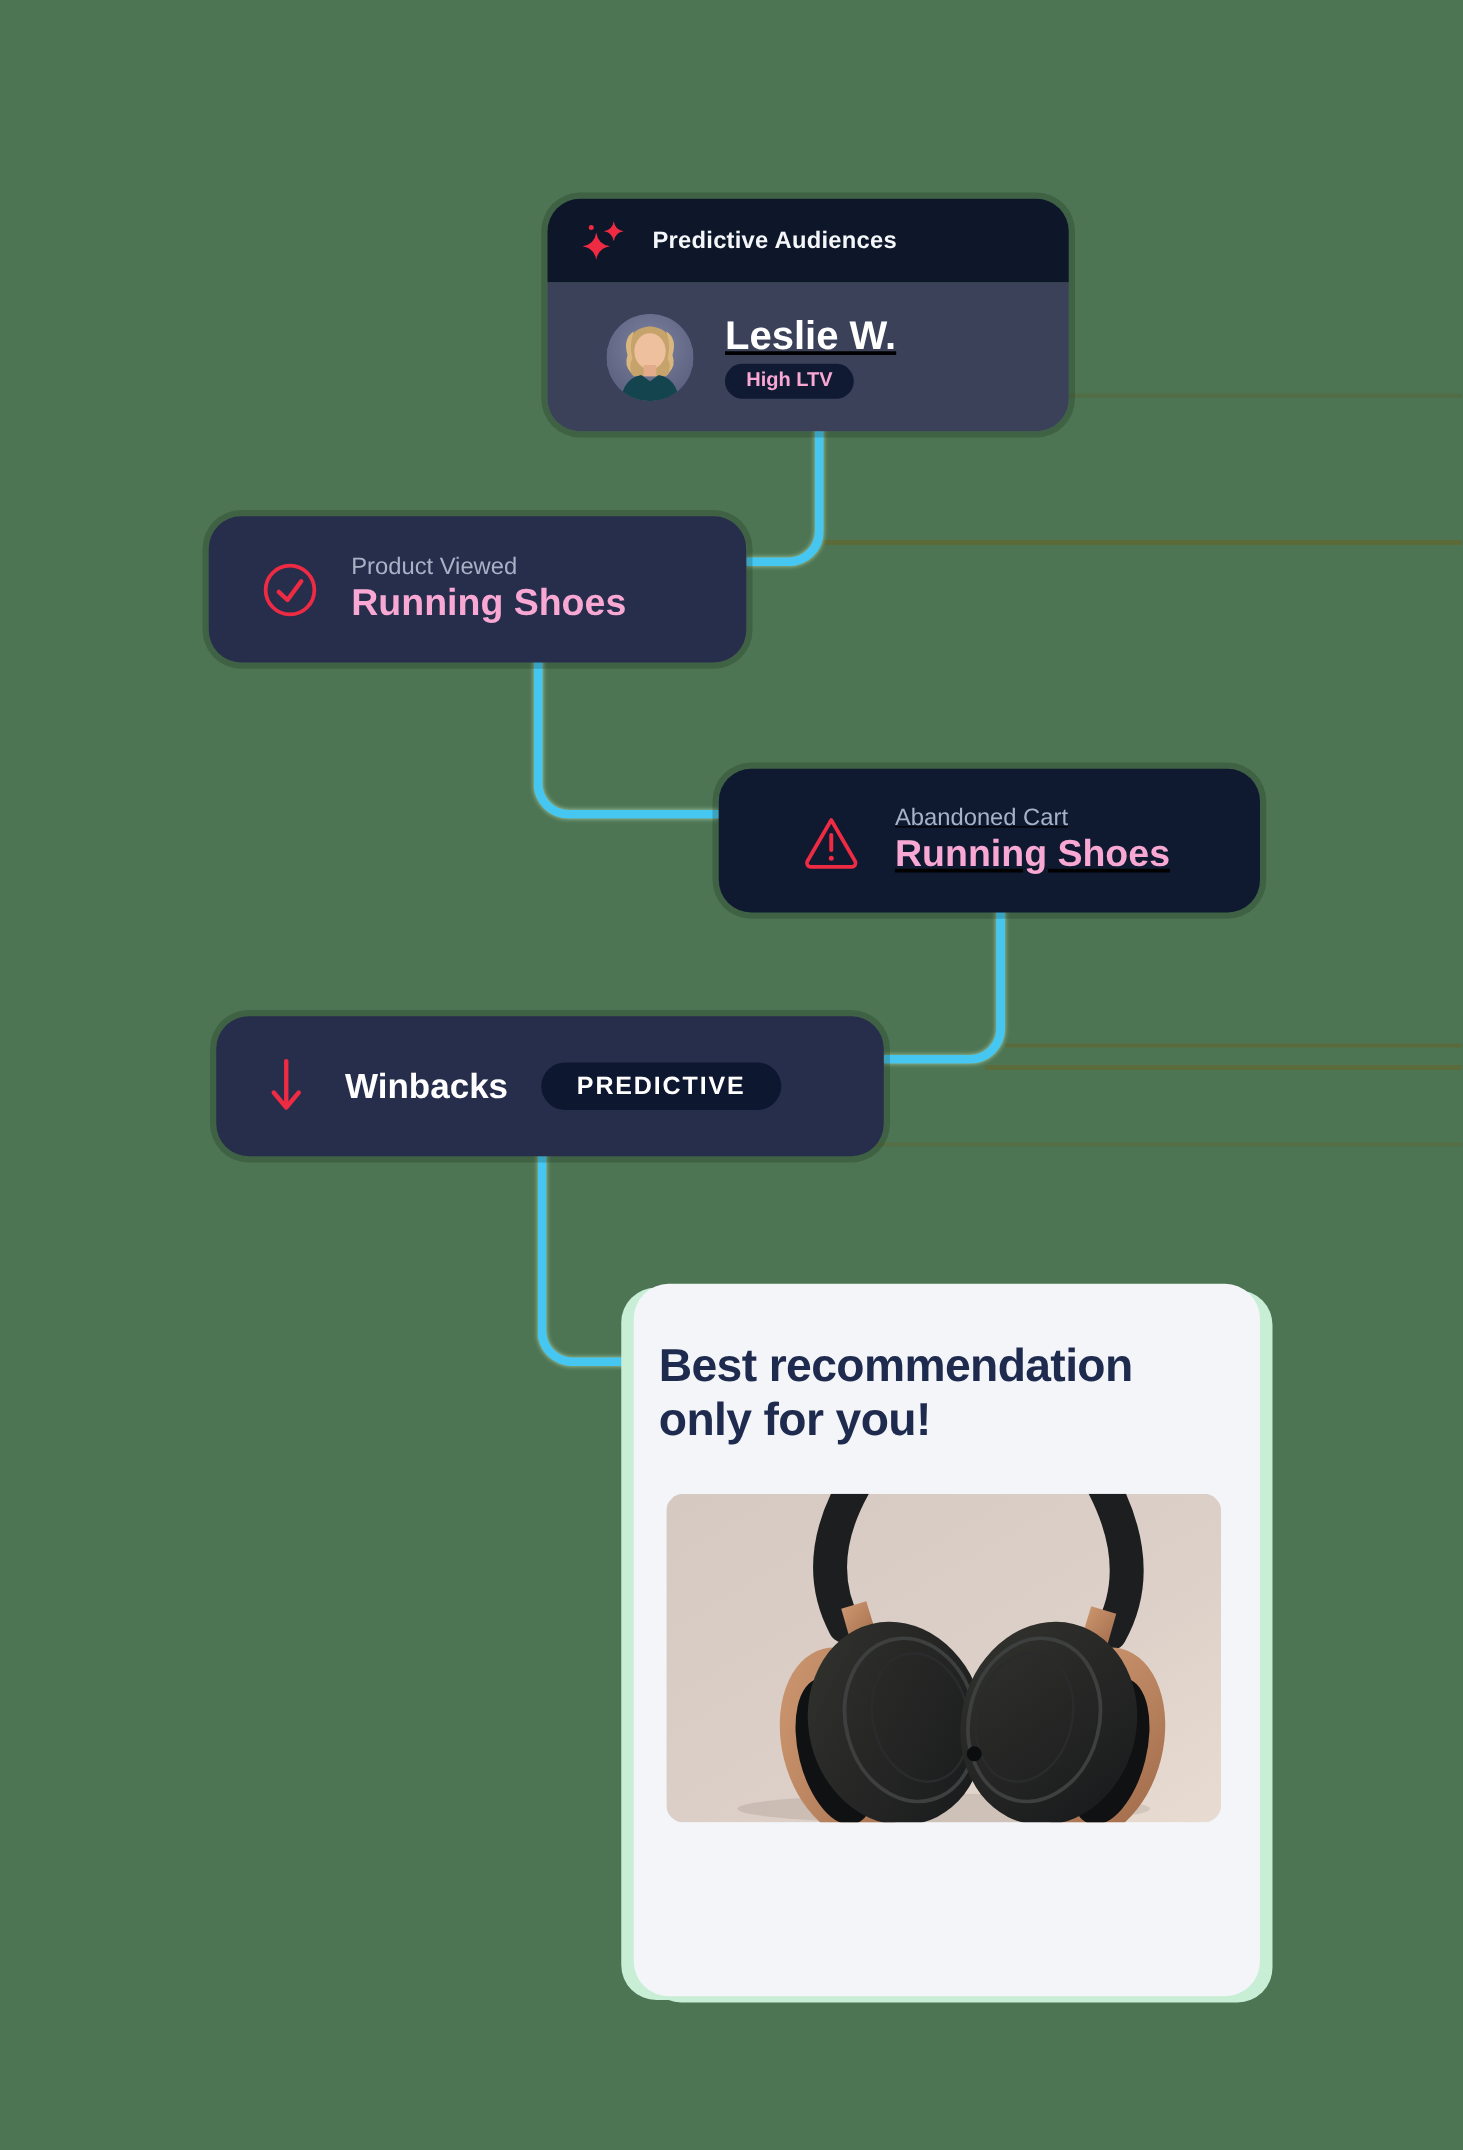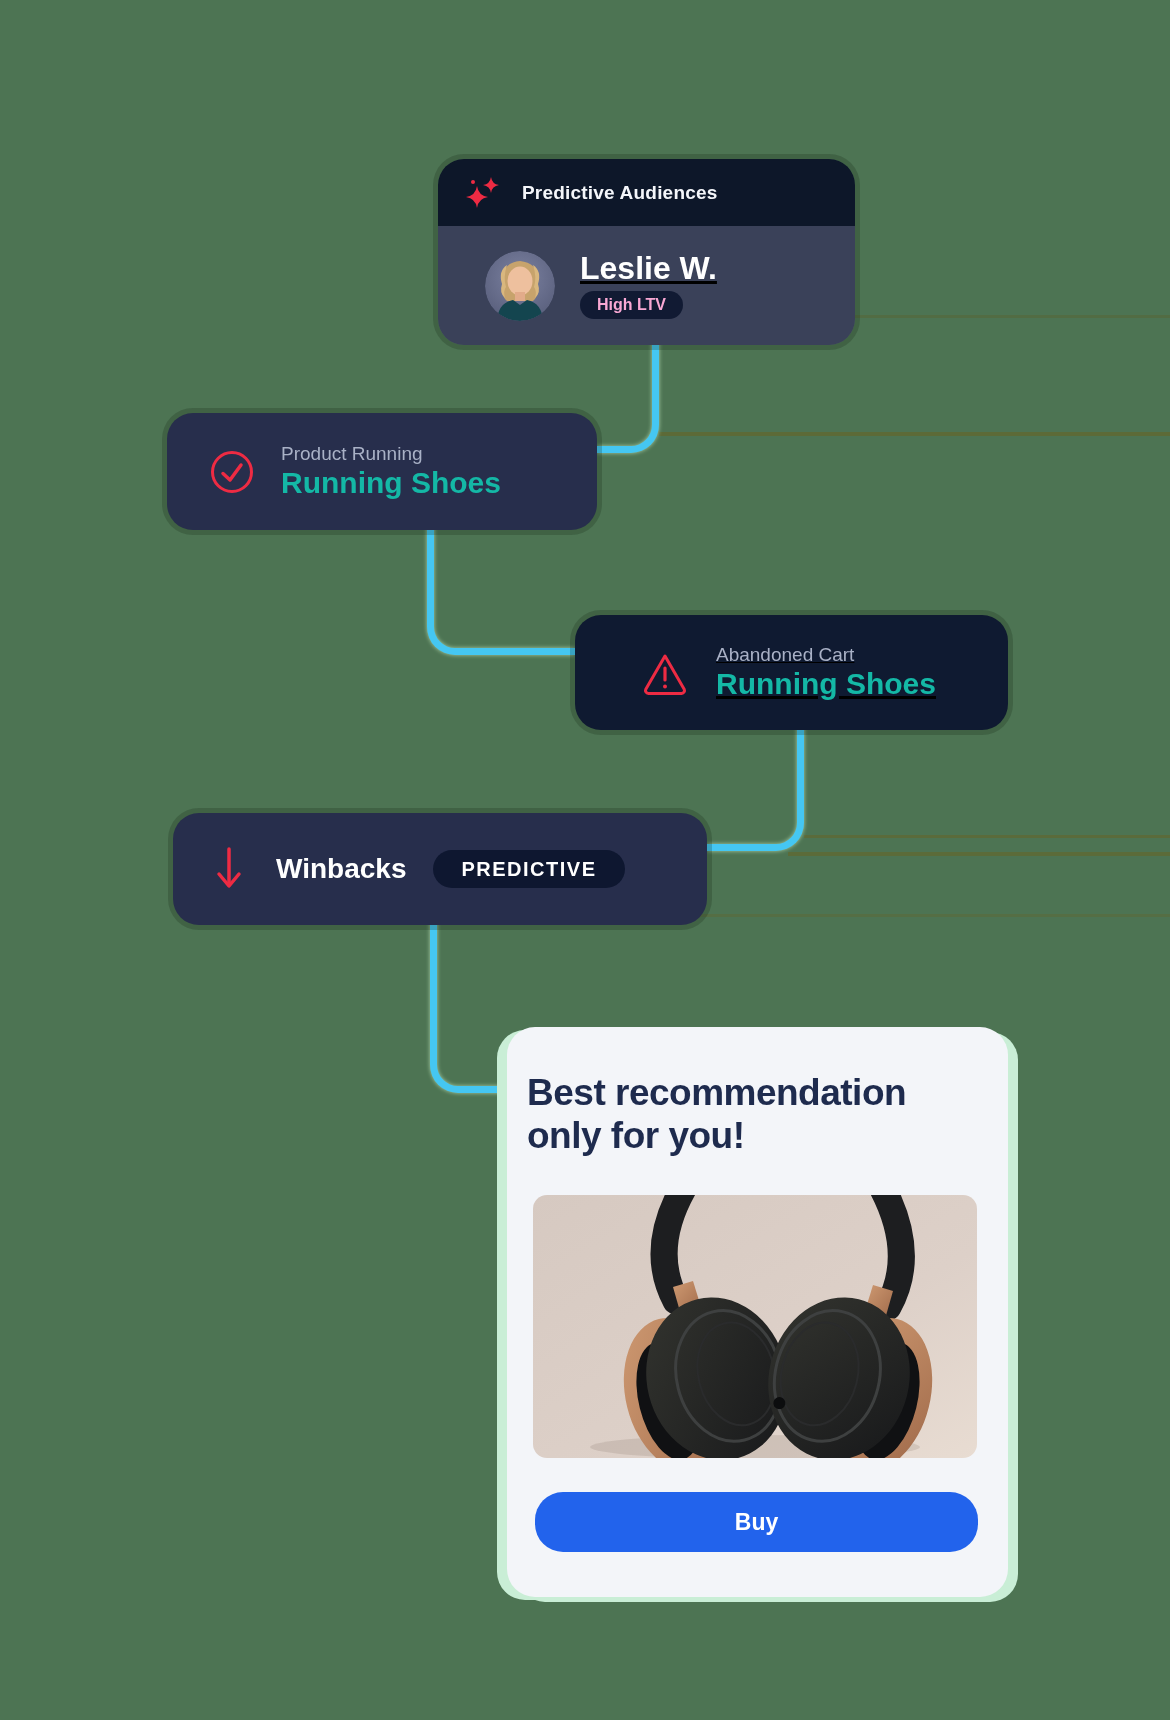--- a/index.html
+++ b/index.html
@@ -22,21 +22,21 @@
   .aud-name{color:#fff;font-size:32px;font-weight:700;line-height:1.05;}
   .pill{display:inline-flex;align-items:center;justify-content:center;background:#111a33;
     color:#f9a8d4;border-radius:15px;font-size:16px;font-weight:700;
     height:28px;padding:0 17px;margin-top:6px;}
   
   .event{display:flex;align-items:center;box-sizing:border-box;}
   .prod{left:167px;top:393px;width:430px;height:117px;background:#272e4c;padding-left:43px;}
   .aban{left:575px;top:595px;width:433px;height:115px;background:#0f1a31;padding-left:66px;text-decoration:underline;}
   .event .txt{margin-left:27px;}
   .subtitle{color:#a9b1c6;font-size:19px;line-height:1.25;}
-  .title{color:#14b8a6;font-size:30px;font-weight:700;line-height:1.2;}
+  .title{color:#f9a8d4;font-size:30px;font-weight:700;line-height:1.2;}
   
   .winb{left:173px;top:793px;width:534px;height:112px;background:#272e4c;
     display:flex;align-items:center;padding-left:42px;box-sizing:border-box;}
   .winb-title{color:#fff;font-size:28px;font-weight:700;margin-left:33px;}
   .pill-predictive{display:inline-flex;align-items:center;justify-content:center;
     background:#0e1730;color:#fff;border-radius:26px;height:38px;padding:0 28px;
     font-size:20px;font-weight:700;letter-spacing:1.5px;margin-left:27px;}
   
   .conn{position:absolute;border:0 solid #45c7f2;
     filter:drop-shadow(0 0 2px rgba(186,226,182,0.85));}
@@ -119,21 +119,21 @@
       </span>
     </div>
   </div>
 
   <div class="node event prod">
     <svg class="icon" width="44" height="44" viewBox="0 0 44 44">
       <circle cx="22" cy="22" r="19.5" fill="none" stroke="#ee2b43" stroke-width="3"></circle>
       <path d="M13 23.5 L20 30 L31 15" fill="none" stroke="#ee2b43" stroke-width="3.5" stroke-linecap="round" stroke-linejoin="round"></path>
     </svg>
     <span class="txt">
-      <div class="subtitle">Product Running</div>
+      <div class="subtitle">Product Viewed</div>
       <div class="title">Running Shoes</div>
     </span>
   </div>
 
   <div class="node event aban">
     <svg class="icon" width="48" height="48" viewBox="0 0 48 48">
       <path d="M24 7 L43.2 40.2 A3 3 0 0 1 40.6 44.5 L7.4 44.5 A3 3 0 0 1 4.8 40.2 Z" fill="none" stroke="#ee2b43" stroke-width="3" stroke-linejoin="round"></path>
       <line x1="24" y1="19" x2="24" y2="31" stroke="#ee2b43" stroke-width="3.2" stroke-linecap="round"></line>
       <circle cx="24" cy="37.5" r="2" fill="#ee2b43"></circle>
     </svg>
@@ -192,16 +192,15 @@
         <g transform="rotate(14 315 185)">
           <ellipse cx="348" cy="192" rx="52" ry="78" fill="url(#copper)"></ellipse>
           <ellipse cx="358" cy="196" rx="30" ry="60" fill="#101113"></ellipse>
           <ellipse cx="306" cy="186" rx="70" ry="82" fill="url(#cup)"></ellipse>
           <ellipse cx="294" cy="186" rx="52" ry="66" fill="none" stroke="#3e4040" stroke-width="3"></ellipse>
           <ellipse cx="286" cy="186" rx="38" ry="52" fill="none" stroke="#2a2b2c" stroke-width="2"></ellipse>
           <circle cx="254" cy="224" r="6" fill="#0c0d0e"></circle>
         </g>
       </svg>
     </div>
-    <button class="buy-btn">Buy</button>
   </div>
 
 </div>
 
 </body></html>

